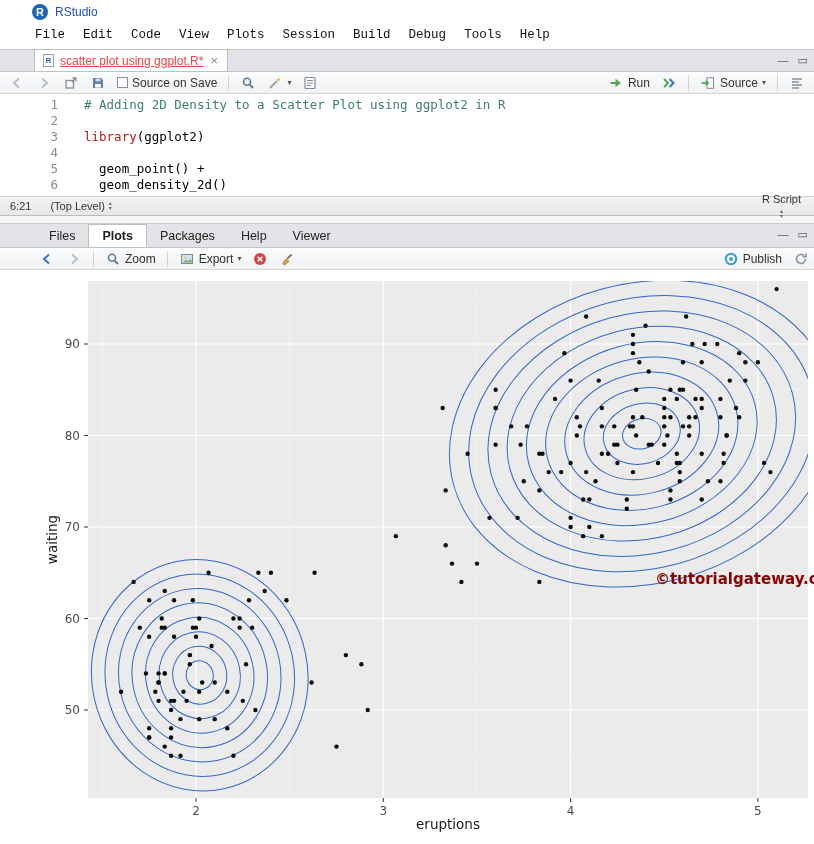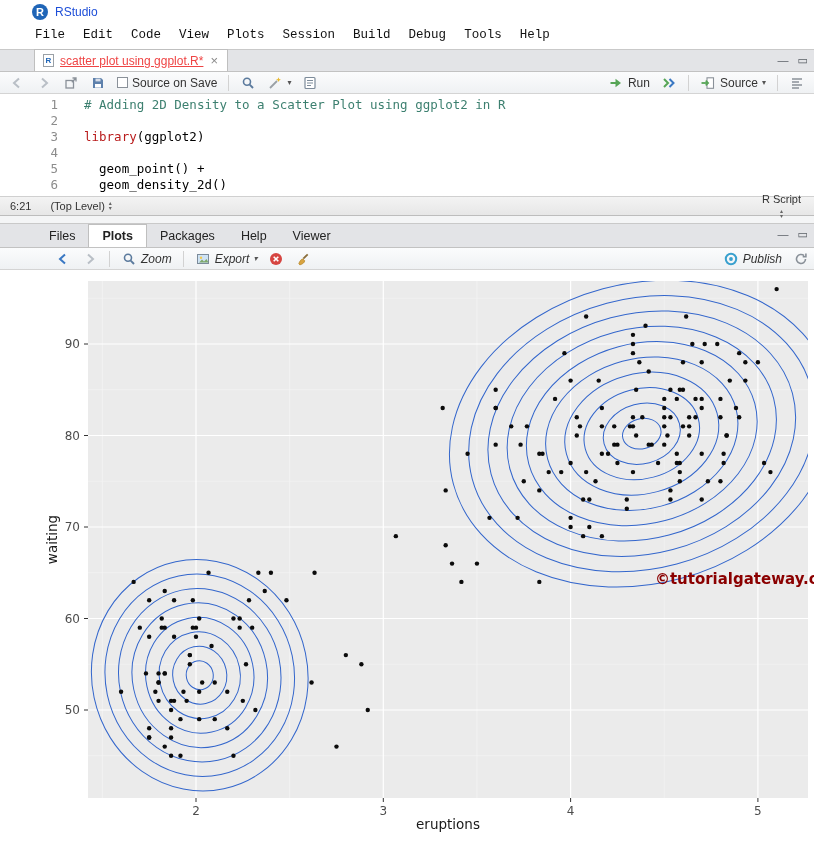--- a/index.html
+++ b/index.html
@@ -231,21 +231,21 @@
     <div class="tab2 active" data-interactable="true">Plots</div>
     <div class="tab2" data-interactable="true">Packages</div>
     <div class="tab2" data-interactable="true">Help</div>
     <div class="tab2" data-interactable="true">Viewer</div>
     <div class="pane-buttons">
     <span data-interactable="true">—</span>
     <span data-interactable="true">▭</span>
   </div>
 </div>
 
-<div class="toolbar" data-interactable="false" style="padding-left:52px;font-style:italic;">
+<div class="toolbar" data-interactable="false" style="padding-left:36px;">
   <span class="tb-btn" data-interactable="true">
     <svg class="icn" viewBox="0 0 16 16">
         <path d="M10 3.5 L5 8 l5 4.5" fill="none" stroke="#3A78C3" stroke-width="2"></path>
       </svg>
     </span>
   <span class="tb-btn" data-interactable="true">
     <svg class="icn" viewBox="0 0 16 16">
         <path d="M6 3.5 L11 8 l-5 4.5" fill="none" stroke="#B9BFC6" stroke-width="2"></path>
       </svg>
     </span>

